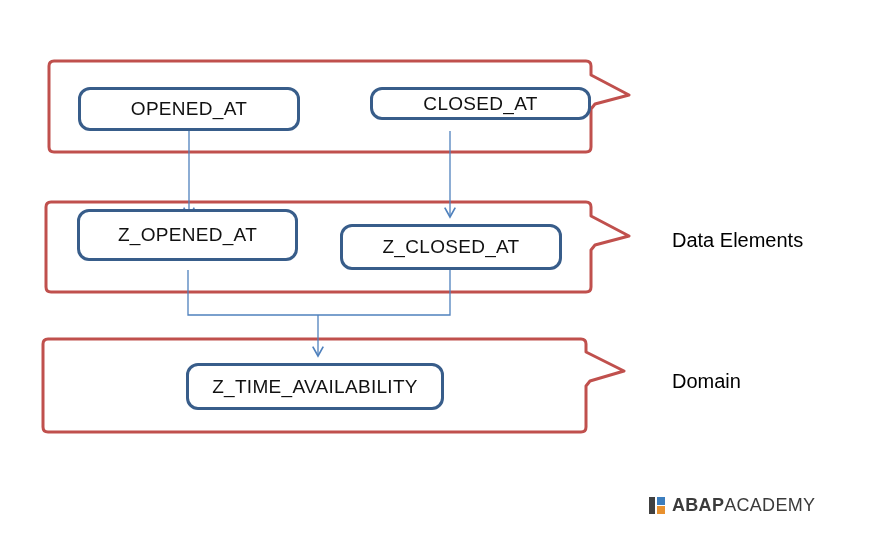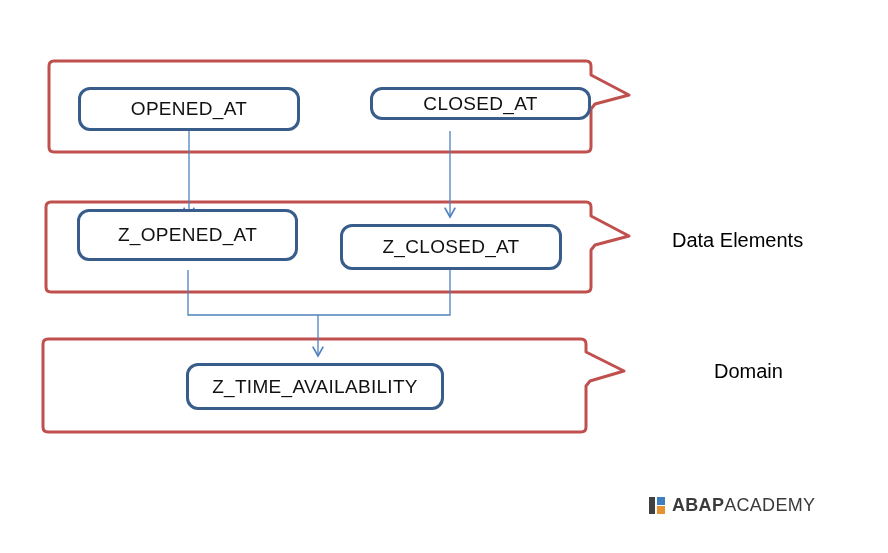--- a/index.html
+++ b/index.html
@@ -35,21 +35,21 @@
   .node-z-time      { left: 170px; top: 363px; width: 258px; height: 47px; margin-left: 16px; }
   .row-label {
     position: absolute;
     font-size: 20px;
     line-height: 24px;
     color: #000000;
     white-space: nowrap;
   }
   .label-database-fields { left: 670px; top: 86px; }
   .label-data-elements   { left: 672px; top: 228px; text-align: center; }
-  .label-domain          { left: 672px; top: 359px; margin-left: 42px; }
+  .label-domain          { left: 672px; top: 369px; }
   .logo {
     position: absolute;
     left: 649px;
     top: 493px;
     height: 24px;
     display: flex;
     align-items: center;
   }
   .logo-mark {
     position: relative;

